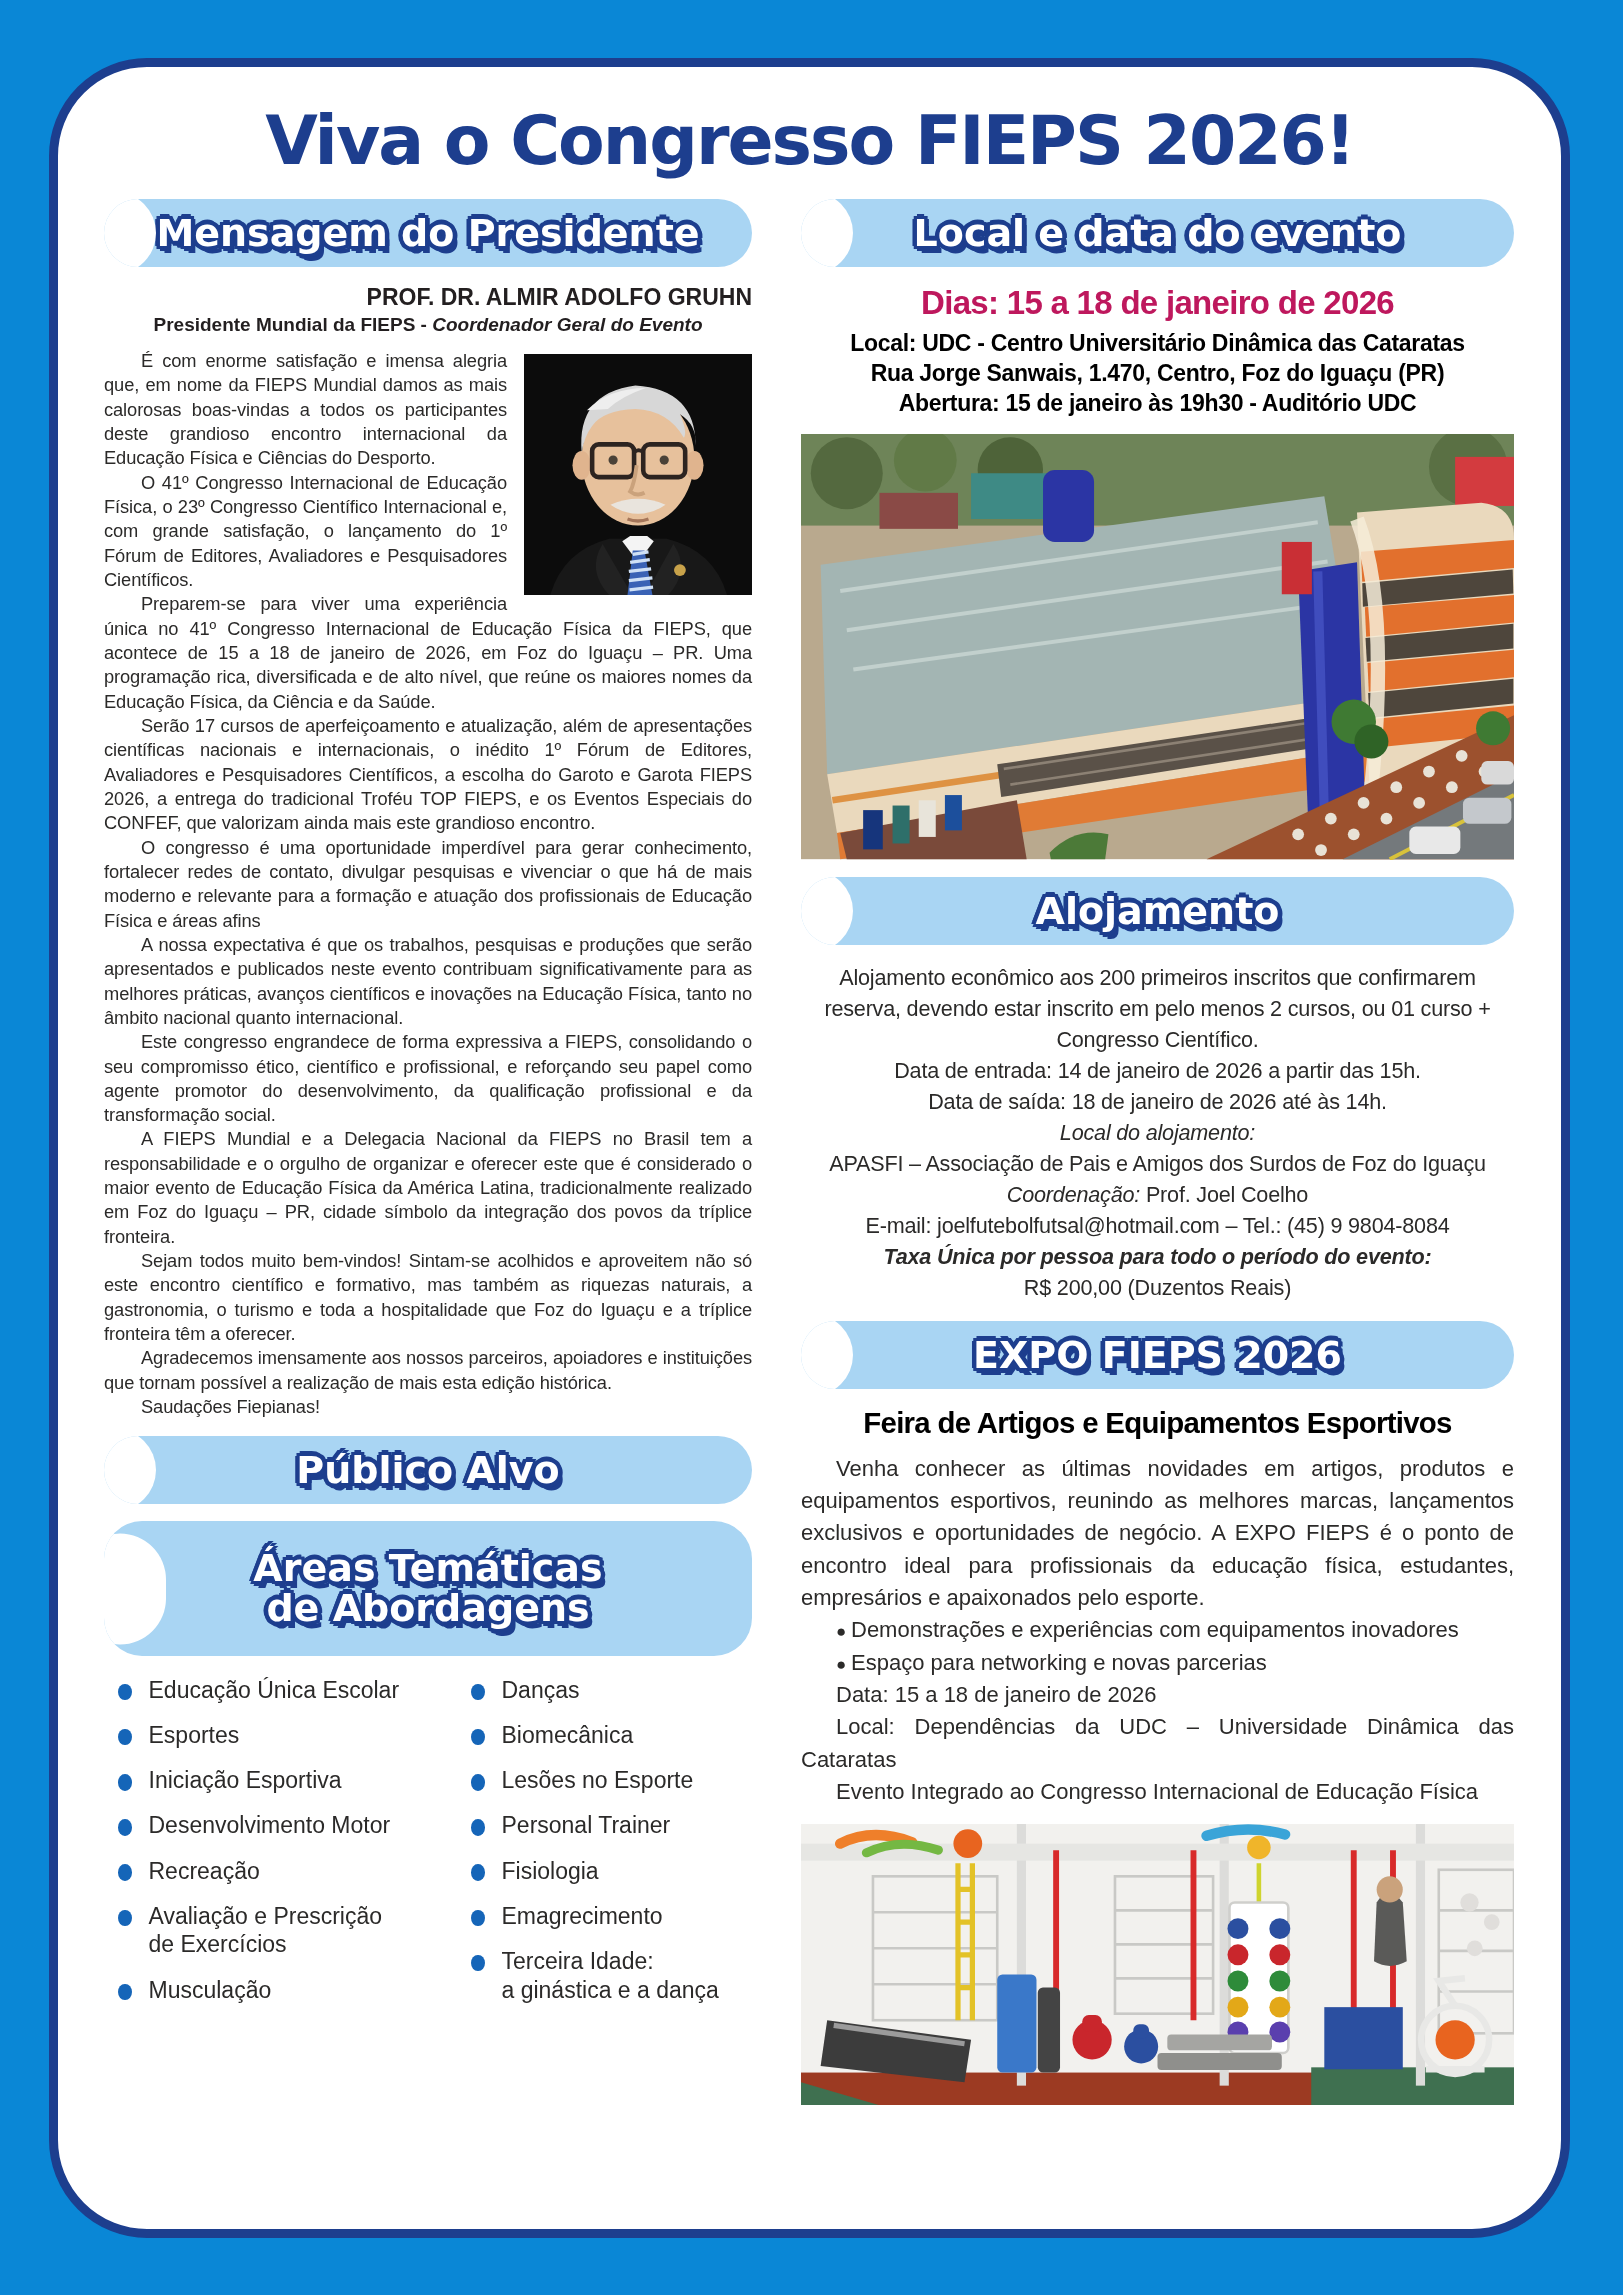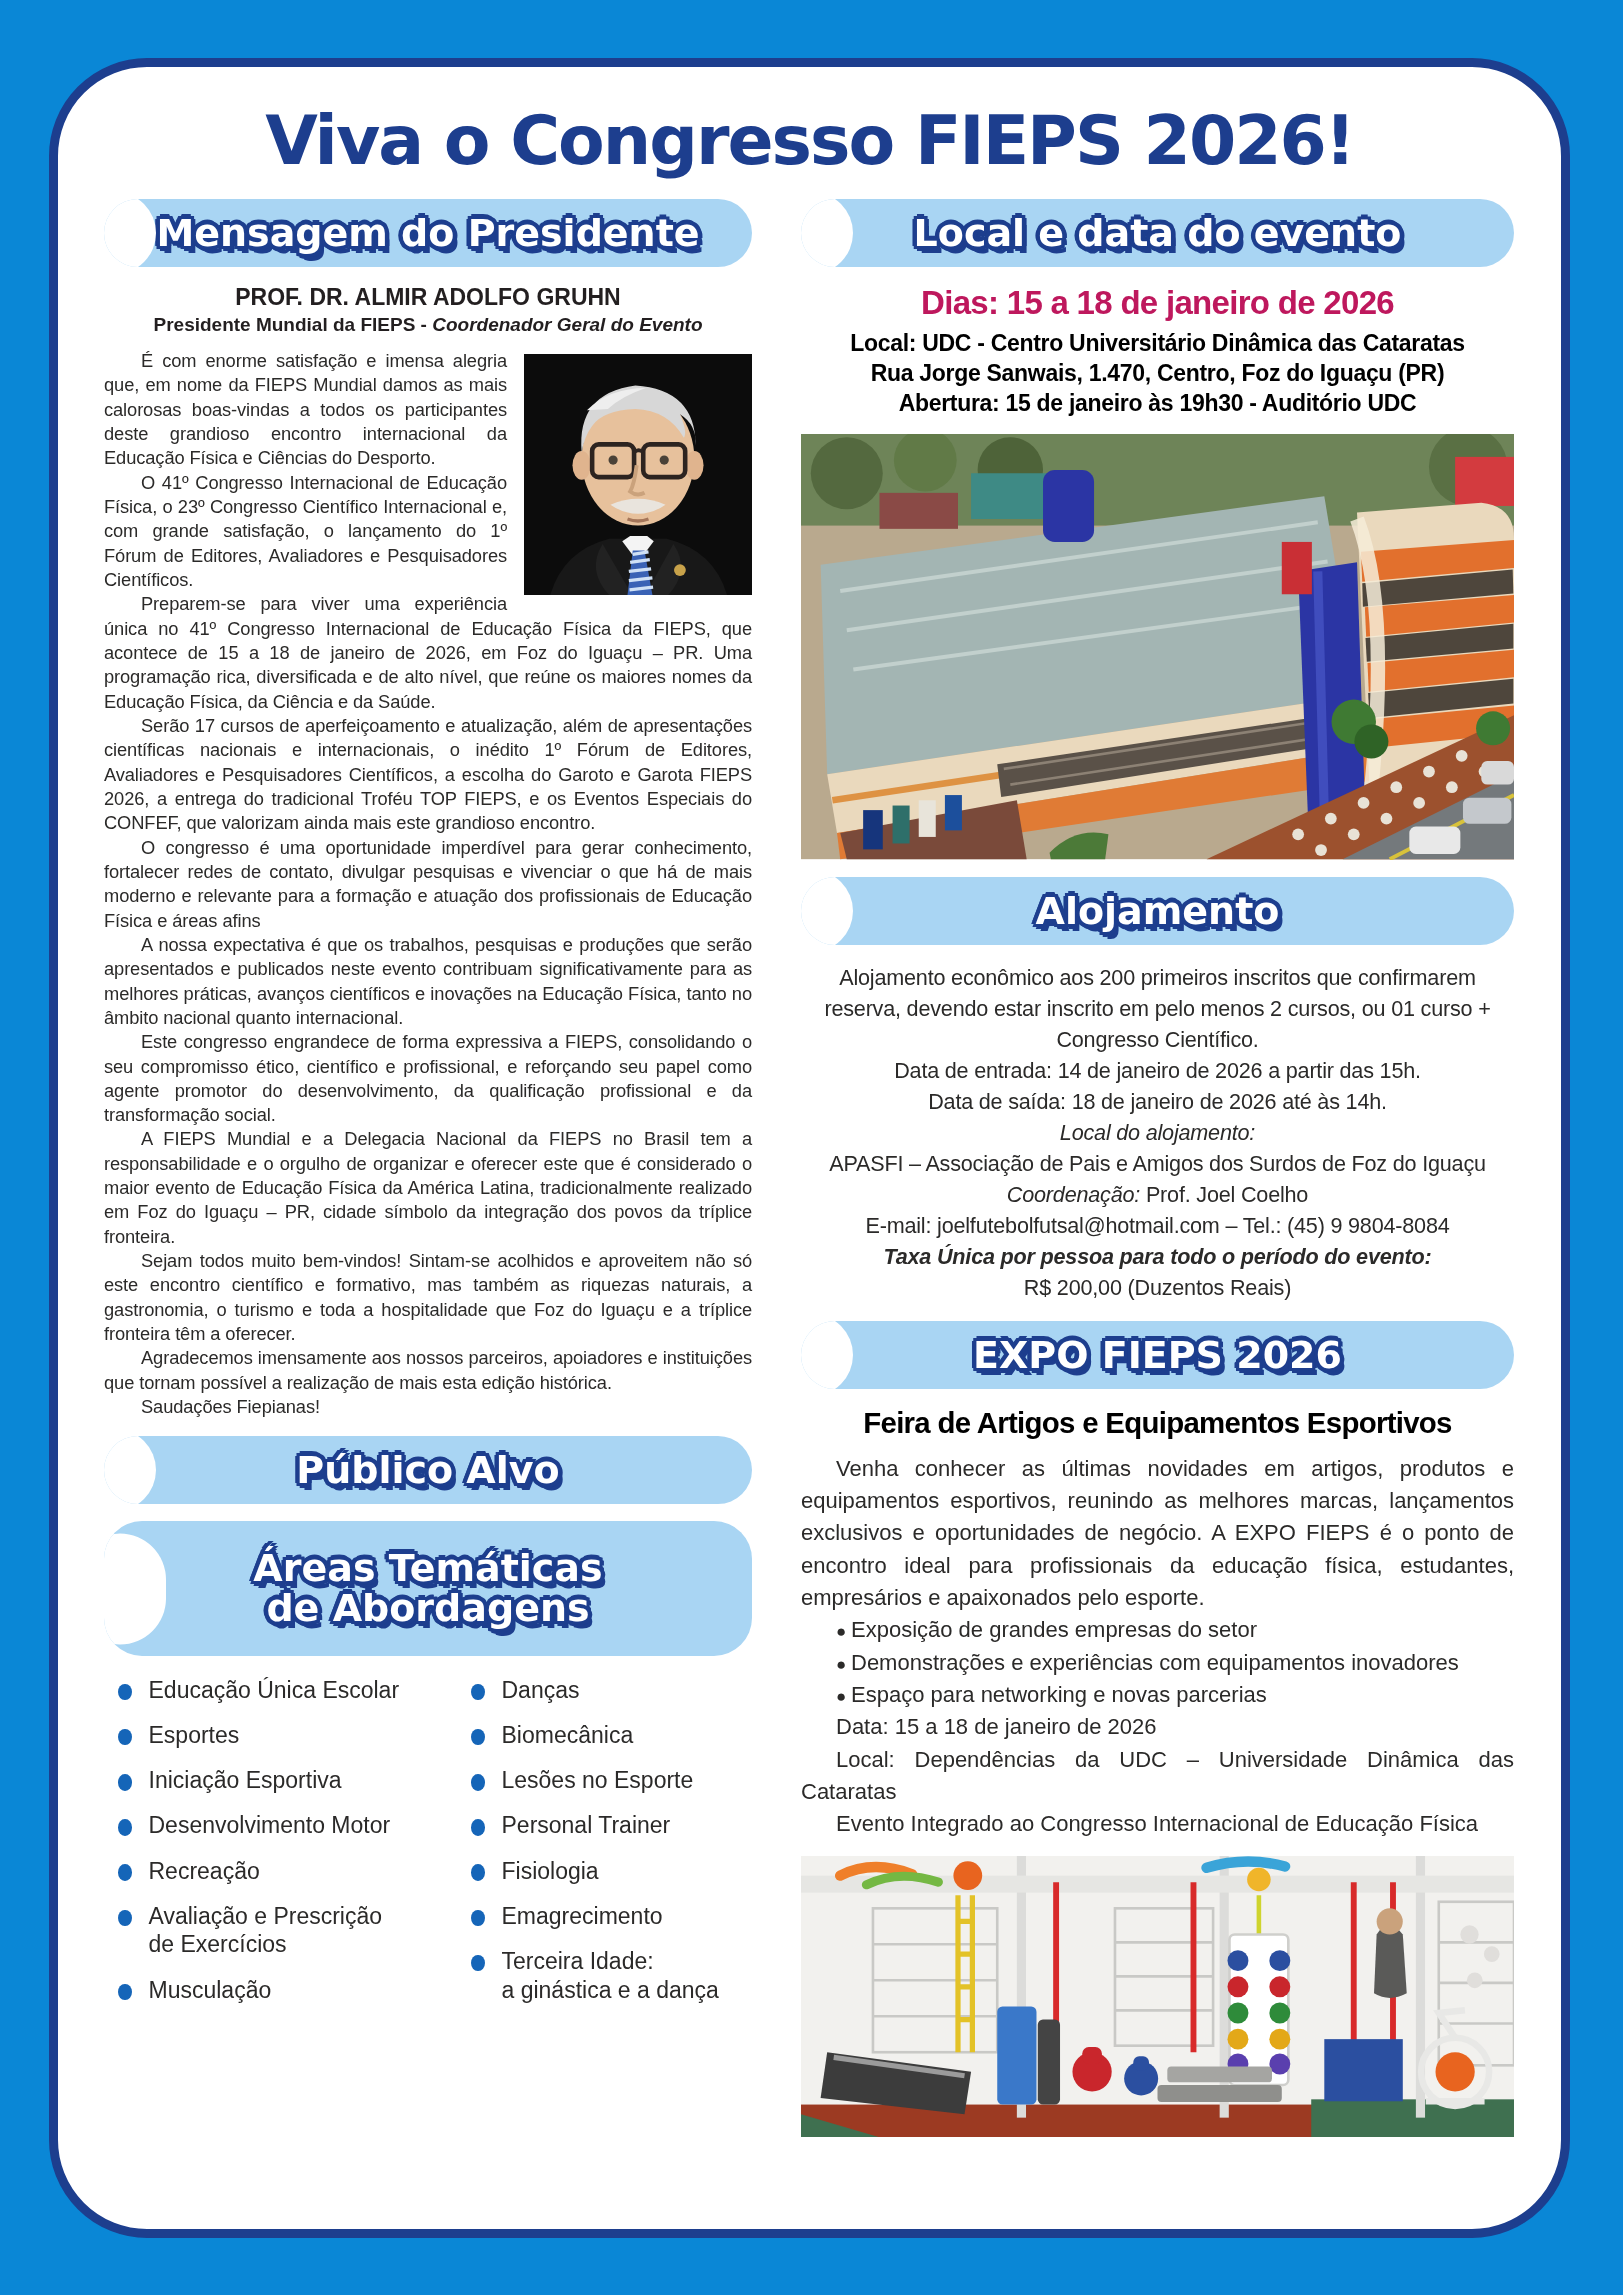--- a/index.html
+++ b/index.html
@@ -27,21 +27,21 @@
   .pill.tall{height:135px;flex-direction:column;line-height:1.04;}
   .pill::before{content:'';position:absolute;left:-30px;top:50%;transform:translateY(-50%);
         width:82px;height:82px;background:#ffffff;border-radius:50%;}
   .pill.tall::before{height:111px;width:92px;border-radius:52px;}
   .pill-text{font-family:"DejaVu Sans",sans-serif;font-weight:bold;color:#ffffff;font-size:38px;
         text-shadow:-3.3px -3.3px 0 var(--navy),3.3px -3.3px 0 var(--navy),-3.3px 3.3px 0 var(--navy),
         3.3px 3.3px 0 var(--navy),-4.6px 0 0 var(--navy),4.6px 0 0 var(--navy),0 -4.6px 0 var(--navy),
         0 4.6px 0 var(--navy),4.6px 6.5px 0 var(--navy);}
 
   
-  .pres-name{font-size:23px;font-weight:bold;color:#231f20;text-align:center;margin:3.9px 0 2.6px 0;}
+  .pres-name{font-size:23px;font-weight:bold;color:#231f20;text-align:right;margin:3.9px 0 2.6px 0;}
   .pres-role{font-size:19px;font-weight:bold;color:#231f20;text-align:center;margin:0 0 13px 0;}
   .pres-role .it{font-style:italic;}
   .msg-body{text-align:justify;}
   .portrait{float:right;width:228px;height:241px;margin:5.2px 0 7.9px 17px;background:#0b0b0b;}
   .portrait svg{display:block;width:100%;height:100%;}
   p.body{font-size:18.3px;line-height:1.33;margin:0;text-indent:37px;letter-spacing:-0.1px;}
 
   .center-text{font-size:21.6px;line-height:1.5;text-align:center;margin:2.6px 0 22px 0;}
 
   
@@ -261,21 +261,20 @@
           </div>
 
           <div class="spacer-sm"></div>
 
           <div class="pill">
             <span class="pill-text">EXPO FIEPS 2026</span>
           </div>
 
           <div class="expo-sub">Feira de Artigos e Equipamentos Esportivos</div>
           <p class="expo-par">Venha conhecer as últimas novidades em artigos, produtos e equipamentos esportivos, reunindo as melhores marcas, lançamentos exclusivos e oportunidades de negócio. A EXPO FIEPS é o ponto de encontro ideal para profissionais da educação física, estudantes, empresários e apaixonados pelo esporte.</p>
-          <p class="expo-li">Exposição de grandes empresas do setor</p>
           <p class="expo-li">Demonstrações e experiências com equipamentos inovadores</p>
           <p class="expo-li">Espaço para networking e novas parcerias</p>
           <p class="expo-info">Data: 15 a 18 de janeiro de 2026</p>
           <p class="expo-info">Local: Dependências da UDC – Universidade Dinâmica das Cataratas</p>
           <p class="expo-info">Evento Integrado ao Congresso Internacional de Educação Física</p>
 
           <div class="photo">
             <svg viewBox="0 0 1090 430" preserveAspectRatio="none">
               <rect width="1090" height="430" fill="#f2f1ee"></rect>
               <rect x="0" y="380" width="1090" height="50" fill="#9c3a22"></rect>

